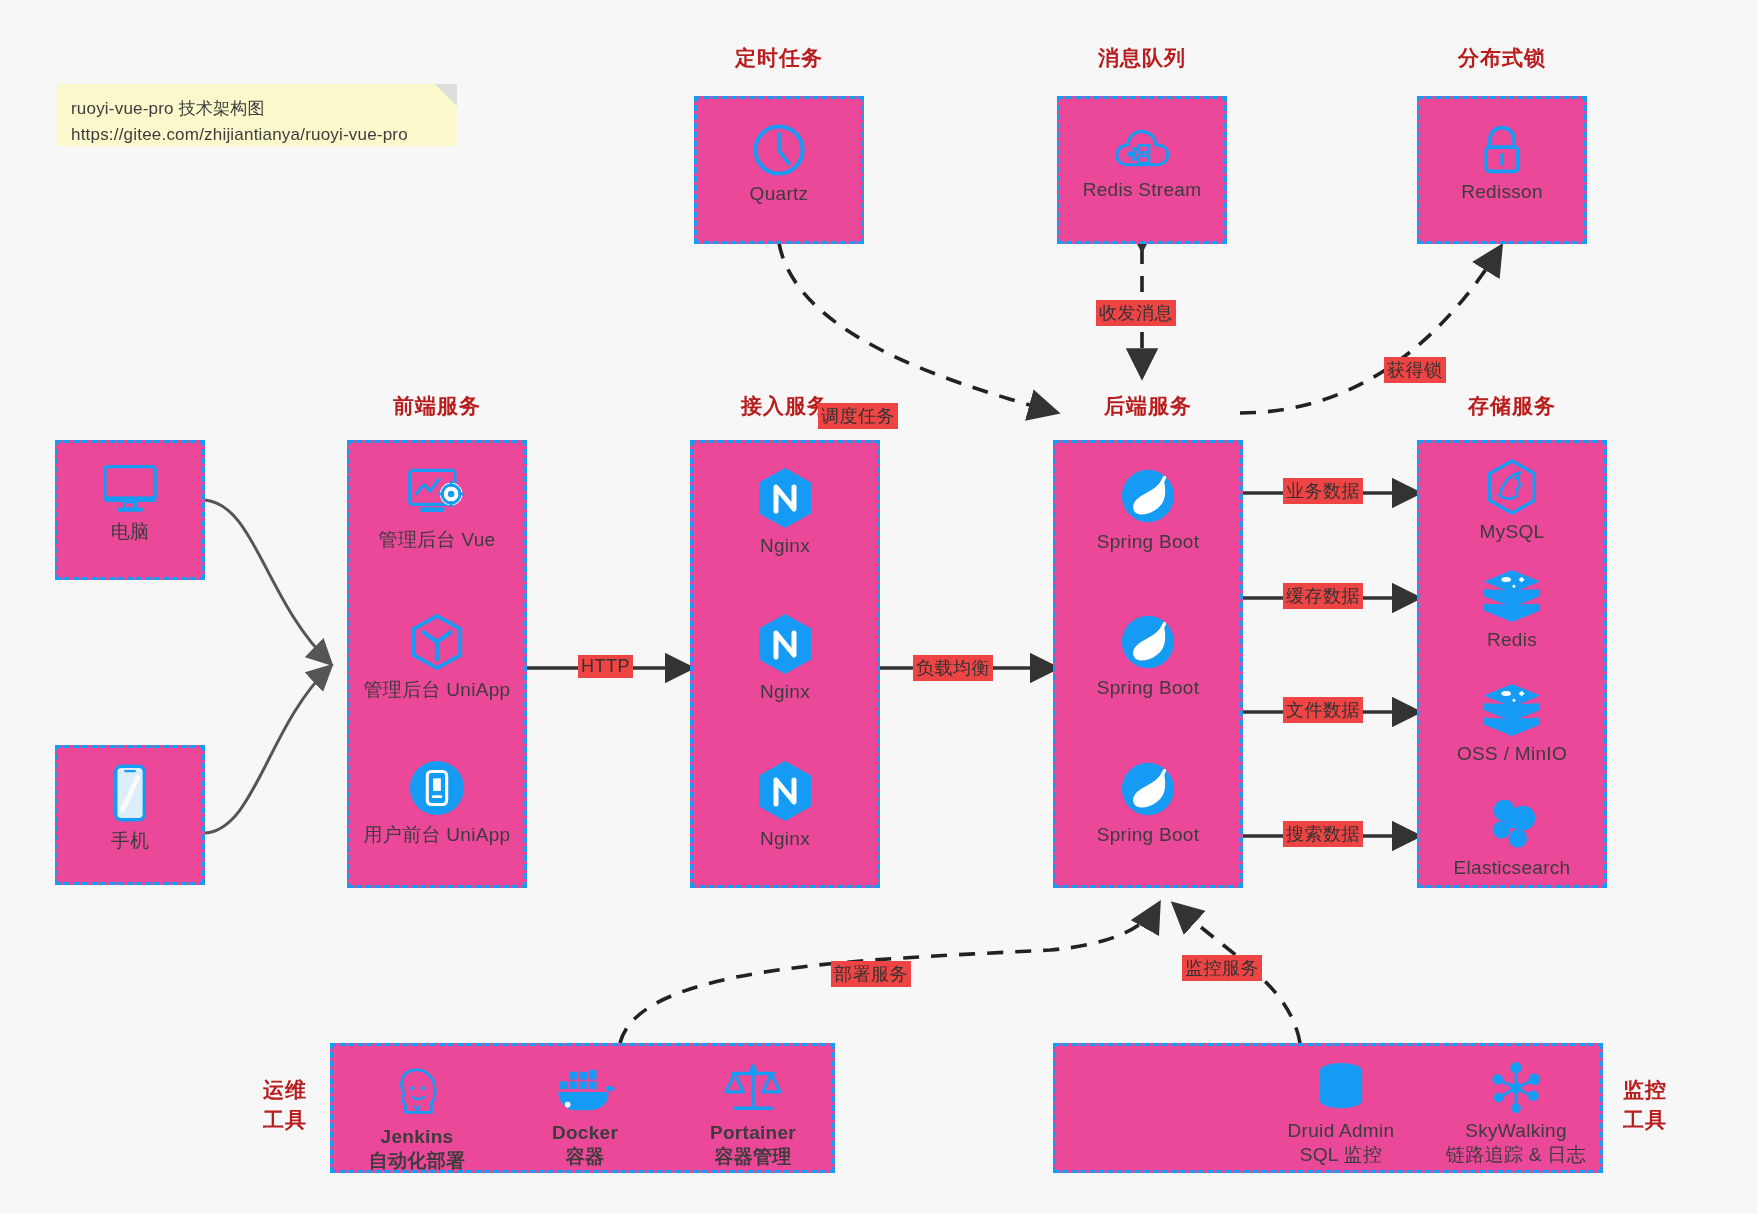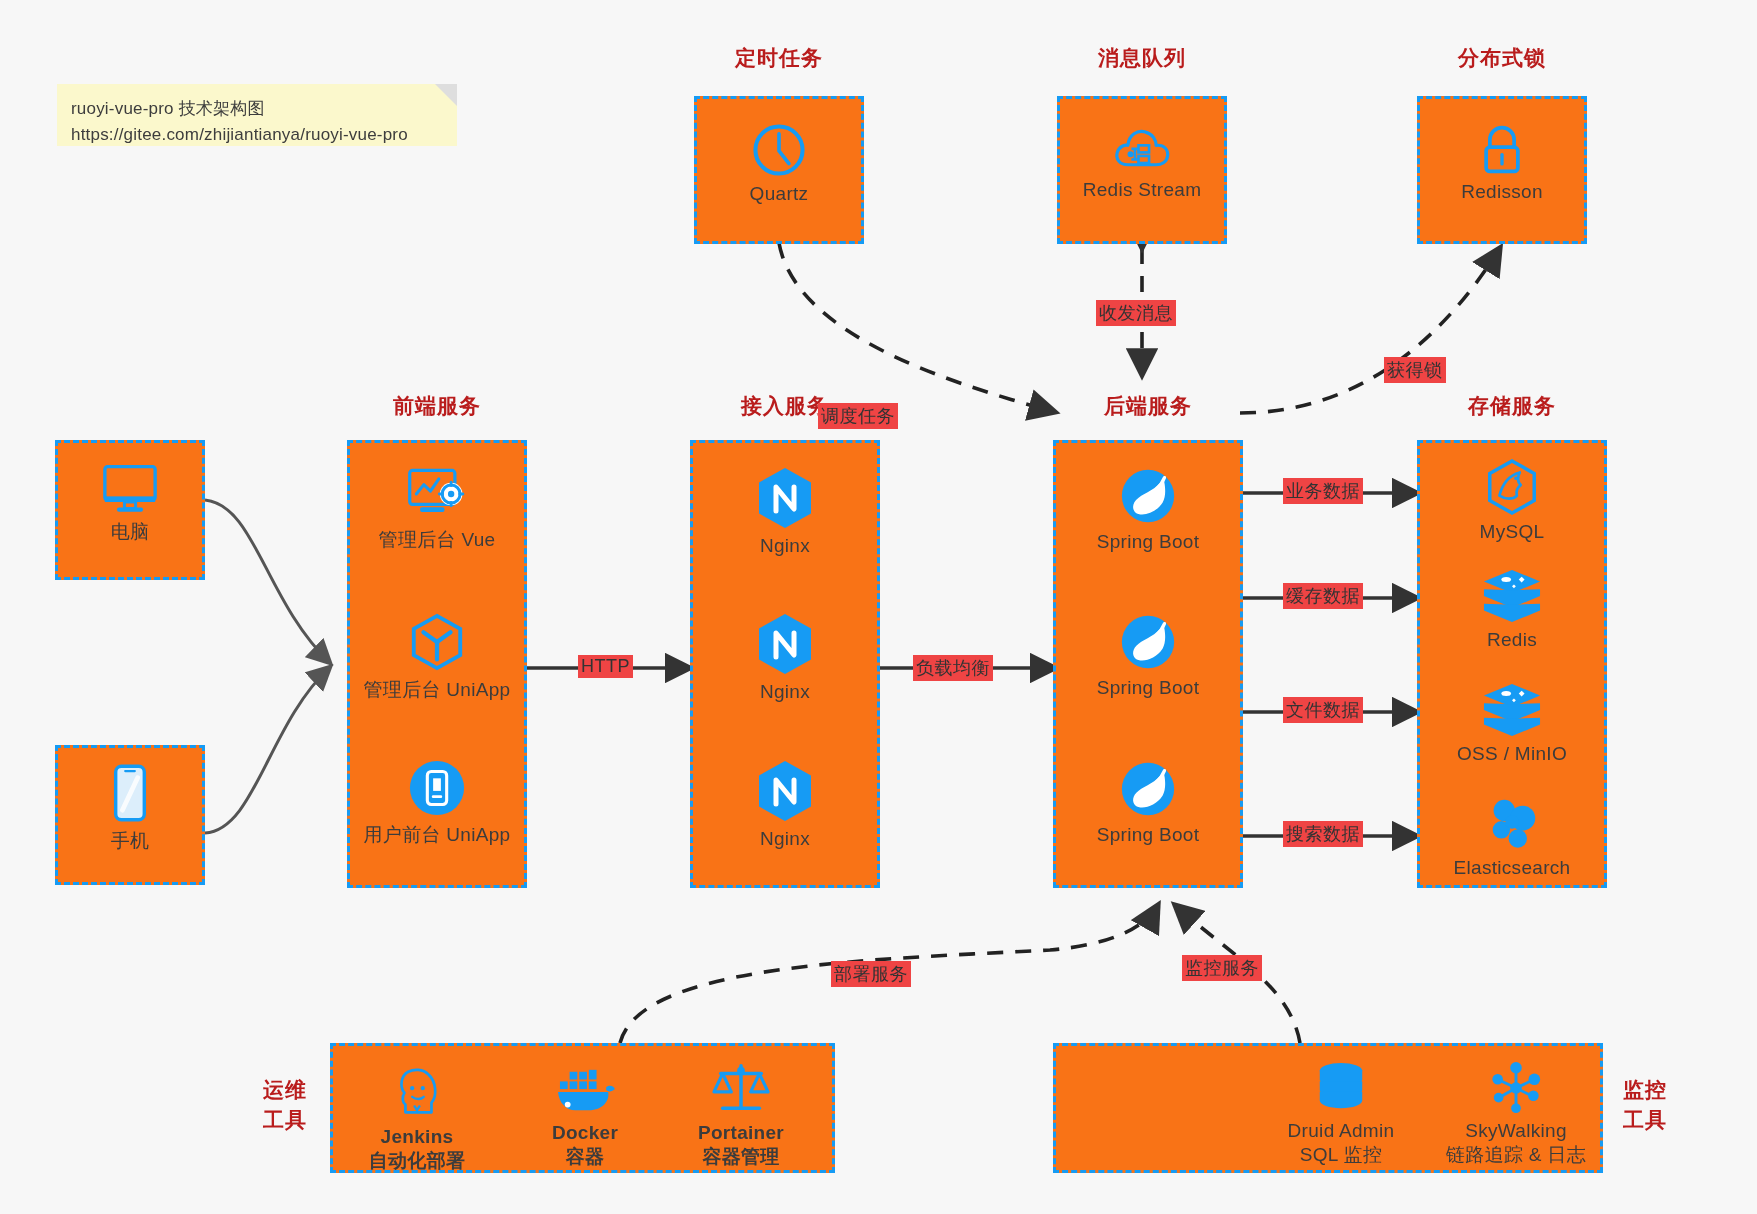--- a/index.html
+++ b/index.html
@@ -11,21 +11,21 @@
     position:relative;overflow:hidden;
     color:#3c3c3c;
   }
   #canvas{position:absolute;left:0;top:0;width:1757px;height:1214px;}
   #svg-layer{position:absolute;left:0;top:0;width:1757px;height:1214px;pointer-events:none;}
 
   
   .dbox{
     position:absolute;
     border:3px dashed #169BF4;
-    background:#f97316;
+    background:#ec4899;
     box-sizing:border-box;
   }
   .grp-title{
     position:absolute;
     color:#b91c1c;
     font-weight:bold;
     font-size:21px;
     text-align:center;
     white-space:nowrap;
     letter-spacing:1px;
@@ -365,21 +365,21 @@
           <rect x="6" y="16" width="8" height="8"></rect>
         </g>
         <path d="M4 27 L56 27 C58 36 50 46 36 46 L22 46 C12 46 5 38 4 27 Z" fill="#169BF4"></path>
         <path d="M54 22 C58 19 62 21 63 24 C60 27 56 27 54 25 Z" fill="#169BF4"></path>
         <circle cx="14" cy="40" r="3" fill="#ffffff"></circle>
       </svg>
       <span class="cap">Docker</span>
       <span class="cap2">容器</span>
     </div>
 
-    <div class="node" style="top:14px;left:324px;width:168px;">
+    <div class="node" style="top:14px;left:336px;width:168px;">
       <svg class="icon" width="60" height="58" viewBox="0 0 62 60">
         <path d="M31 6 L31 50" stroke="#169BF4" stroke-width="3.6" stroke-linecap="round"></path>
         <path d="M10 14 L52 14" stroke="#169BF4" stroke-width="3.6" stroke-linecap="round"></path>
         <path d="M12 50 L50 50" stroke="#169BF4" stroke-width="3.6" stroke-linecap="round"></path>
         <path d="M12 14 L3 33 L21 33 Z" fill="none" stroke="#169BF4" stroke-width="3.2" stroke-linejoin="round"></path>
         <path d="M50 14 L41 33 L59 33 Z" fill="none" stroke="#169BF4" stroke-width="3.2" stroke-linejoin="round"></path>
         <circle cx="31" cy="11" r="4" fill="#169BF4"></circle>
       </svg>
       <span class="cap">Portainer</span>
       <span class="cap2">容器管理</span>

